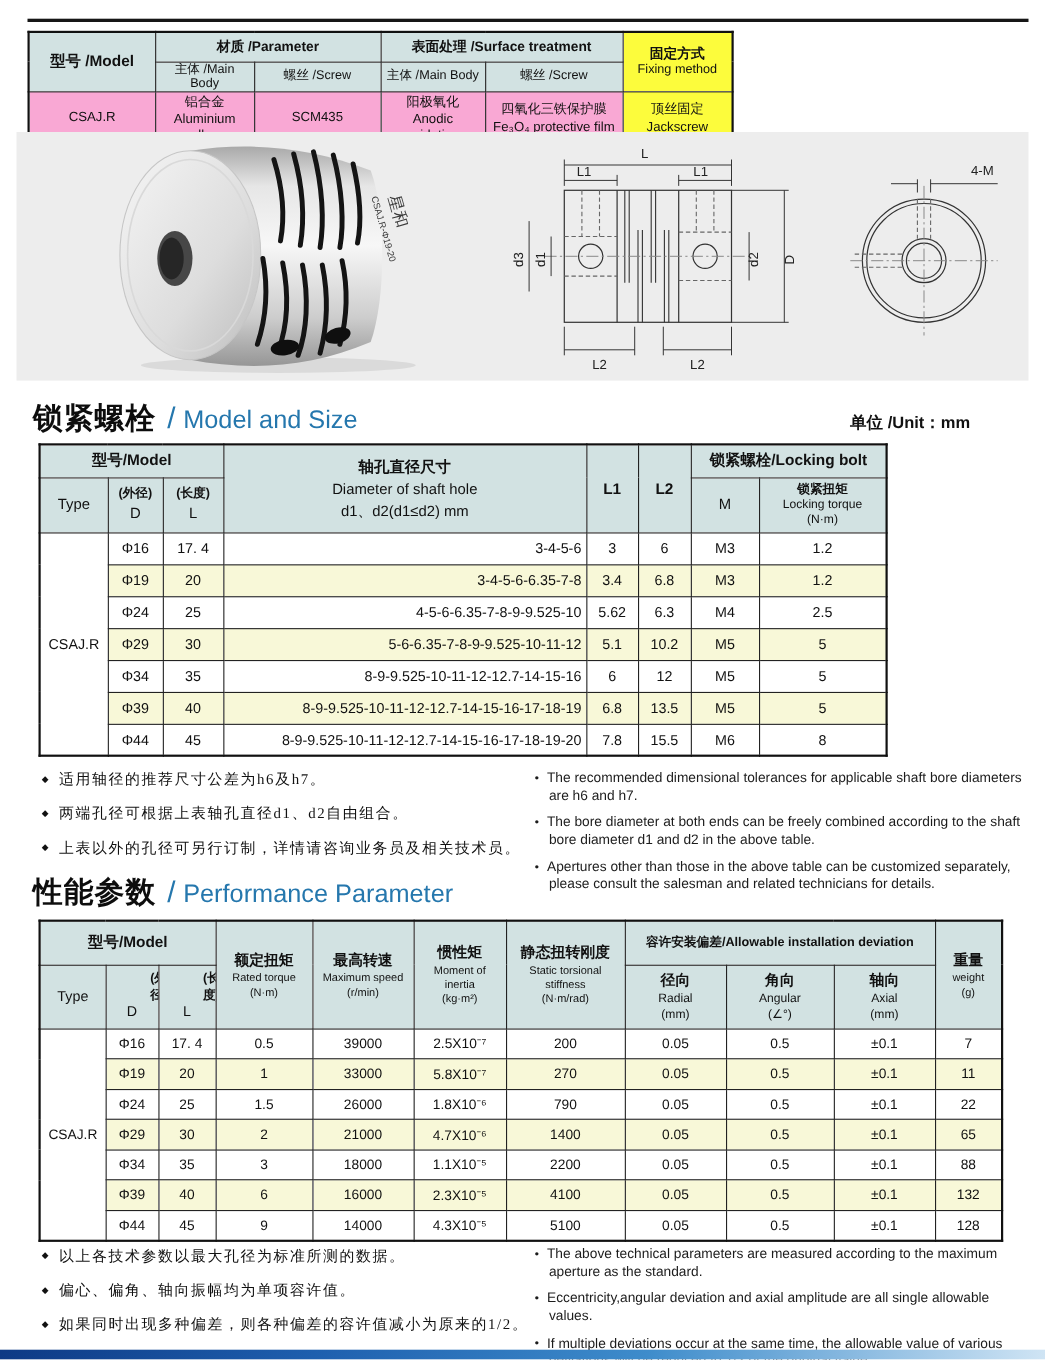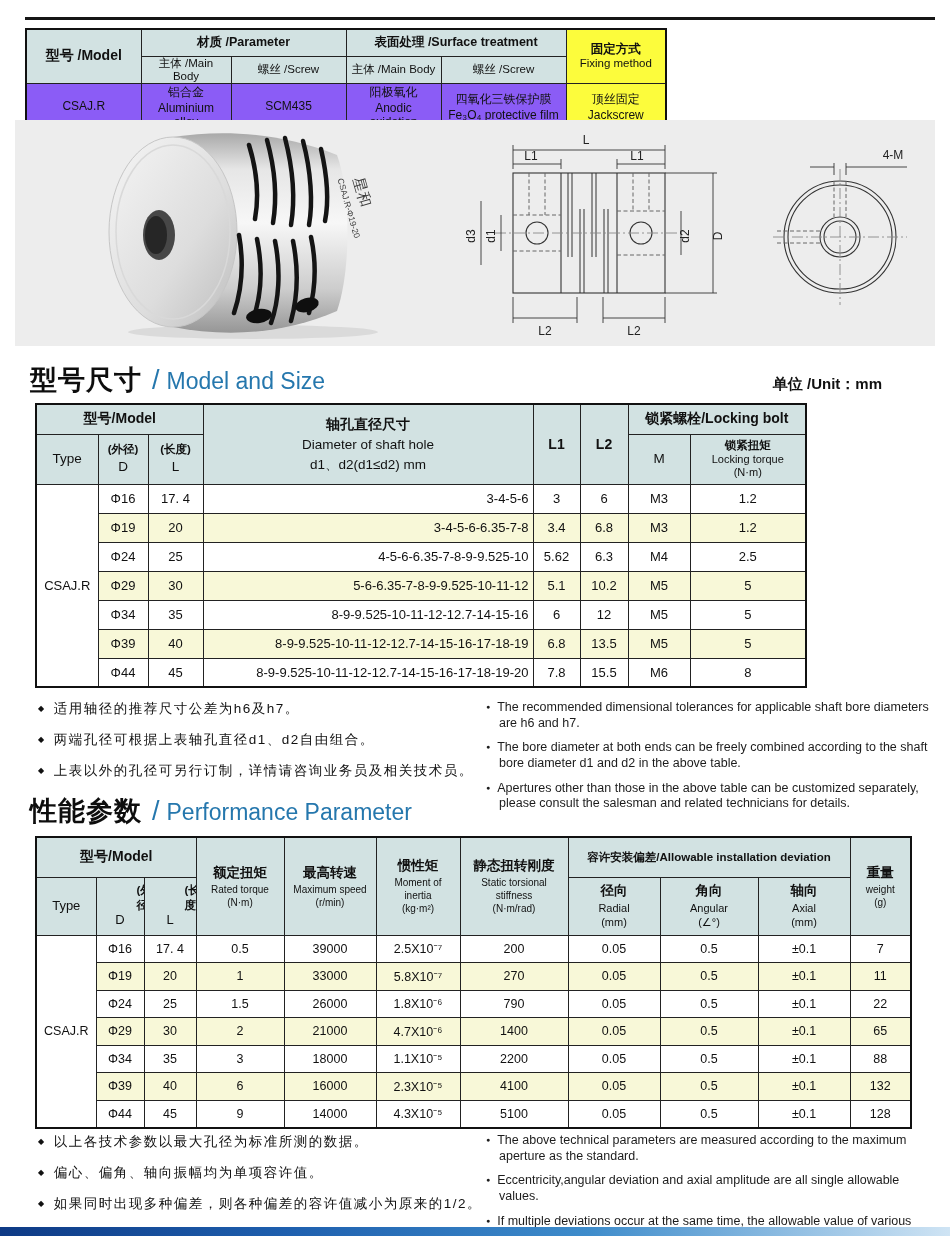--- a/index.html
+++ b/index.html
@@ -22,21 +22,21 @@
   
   .spec-table { position:absolute; left:25px; top:28px; width:640px; font-size:12px; border:2px solid #111; }
   .spec-table th { background:#d2e2e2; font-weight:normal; }
   .spec-table .yellow { background:#fcfc3c !important; }
   .spec-table tr.h1 { height:27px; }
   .spec-table tr.h2 { height:25px; }
   .spec-table tbody tr { height:38px; }
   .spec-table .big { font-size:14px; font-weight:bold; }
   .spec-table .line1 { font-size:12.5px; font-weight:bold; line-height:1.2; }
   .spec-table .line2 { font-size:11.5px; font-weight:normal; line-height:1.15; }
-  .spec-table td { font-size:12px; background:#8b5cf6; }
+  .spec-table td { font-size:12px; background:#f9a8d4; }
 
   
   .hero { position:absolute; left:15px; top:120px; width:920px; height:226px; background:#ededed;
           display:flex; align-items:center; }
   .hero svg { display:block; }
   .photo-svg { margin-left:38px; }
   .draw-svg  { margin-left:12px; }
 
   
   .sec-head { position:absolute; left:30px; width:880px; display:flex; align-items:baseline; }
@@ -73,21 +73,21 @@
   .perf-table .h-model { font-size:14px; font-weight:bold; }
   .perf-table .h-cn { font-size:13.5px; font-weight:bold; line-height:1.4; }
   .perf-table .h-en { font-size:10px; font-weight:normal; line-height:1.3; }
   .perf-table .h-sm1 { font-size:11.5px; font-weight:bold; line-height:1.3;margin-left:36px; }
 
   
   .notes { position:absolute; display:flex; left:38px; width:900px; }
   #size-notes { top:700px; }
   #perf-notes { top:1133px; }
   .notes ul { list-style:none; margin:0; padding:0; }
-  .notes-cn { width:448px; }
+  .notes-cn { width:448px;font-family:Liberation Serif, serif; }
   .notes-cn li { font-size:13.5px; letter-spacing:1.5px; margin-bottom:13px;
                  text-indent:-15px; padding-left:15px; }
   .notes-cn li::before { content:"◆"; font-size:8px; vertical-align:2px; margin-right:8px; }
   .notes-en { width:452px; }
   .notes-en li { font-size:12.5px; color:#1c1c1c; line-height:1.25; margin-bottom:9px;
                  text-indent:-13px; padding-left:13px; }
   .notes-en li::before { content:"●"; font-size:7px; vertical-align:2px; margin-right:7px; }
 
   
   .footer-bar { position:absolute; left:0; top:1227px; width:950px; height:9px;
@@ -278,21 +278,21 @@
     <g stroke="#333" stroke-width="0.9">
       <line x1="369" y1="52" x2="369" y2="40"></line>
         <line x1="381" y1="52" x2="381" y2="40"></line>
       <line x1="345" y1="44" x2="369" y2="44"></line>
         <line x1="381" y1="44" x2="442" y2="44"></line>
     </g>
   </svg>
 </div>
 
 <div class="sec-head" id="size-head">
-  <span class="sec-title-cn">型号尺寸</span>
+  <span class="sec-title-cn">锁紧螺栓</span>
   <span class="sec-title-sep">/</span>
   <span class="sec-title-en">Model and Size</span>
   <span class="unit">单位 /Unit：mm</span>
 </div>
 
 <table class="size-table">
   <colgroup>
       <col style="width:62px">
       <col style="width:50px">
       <col style="width:55px">

